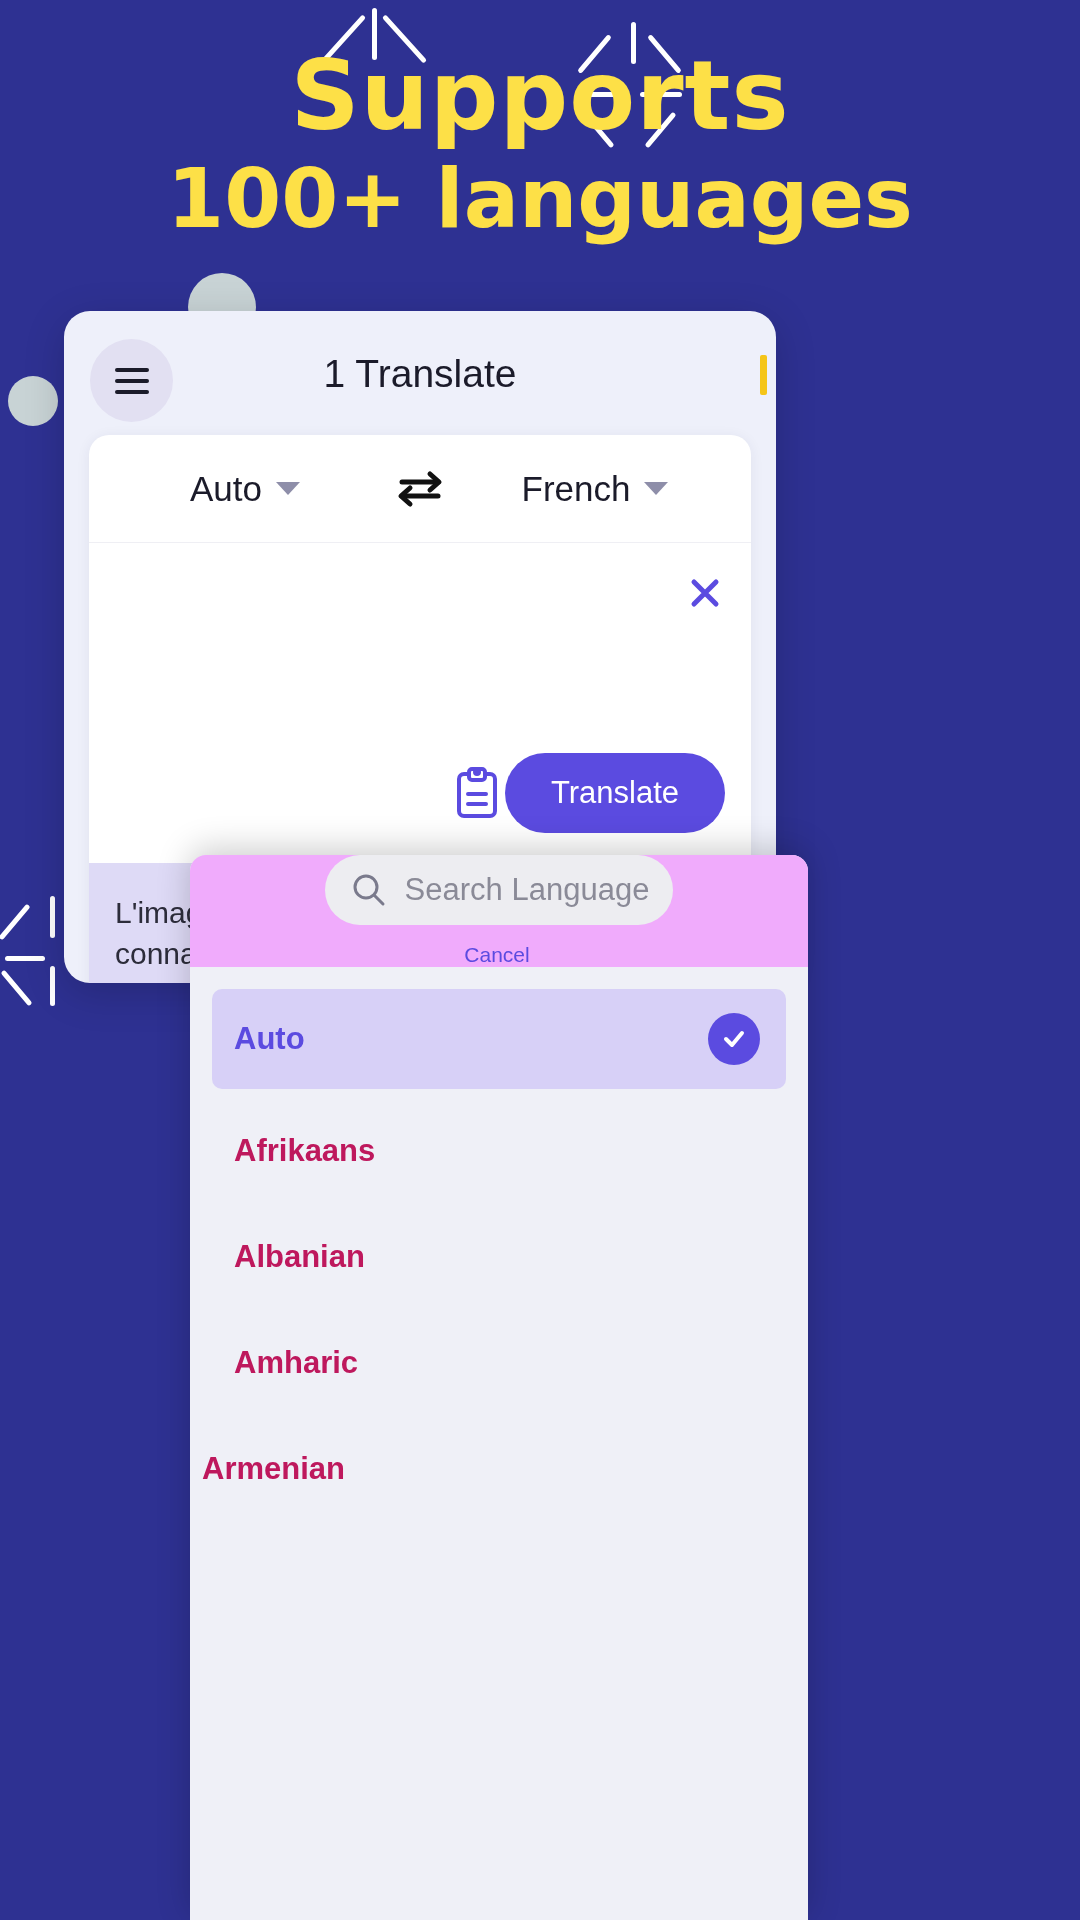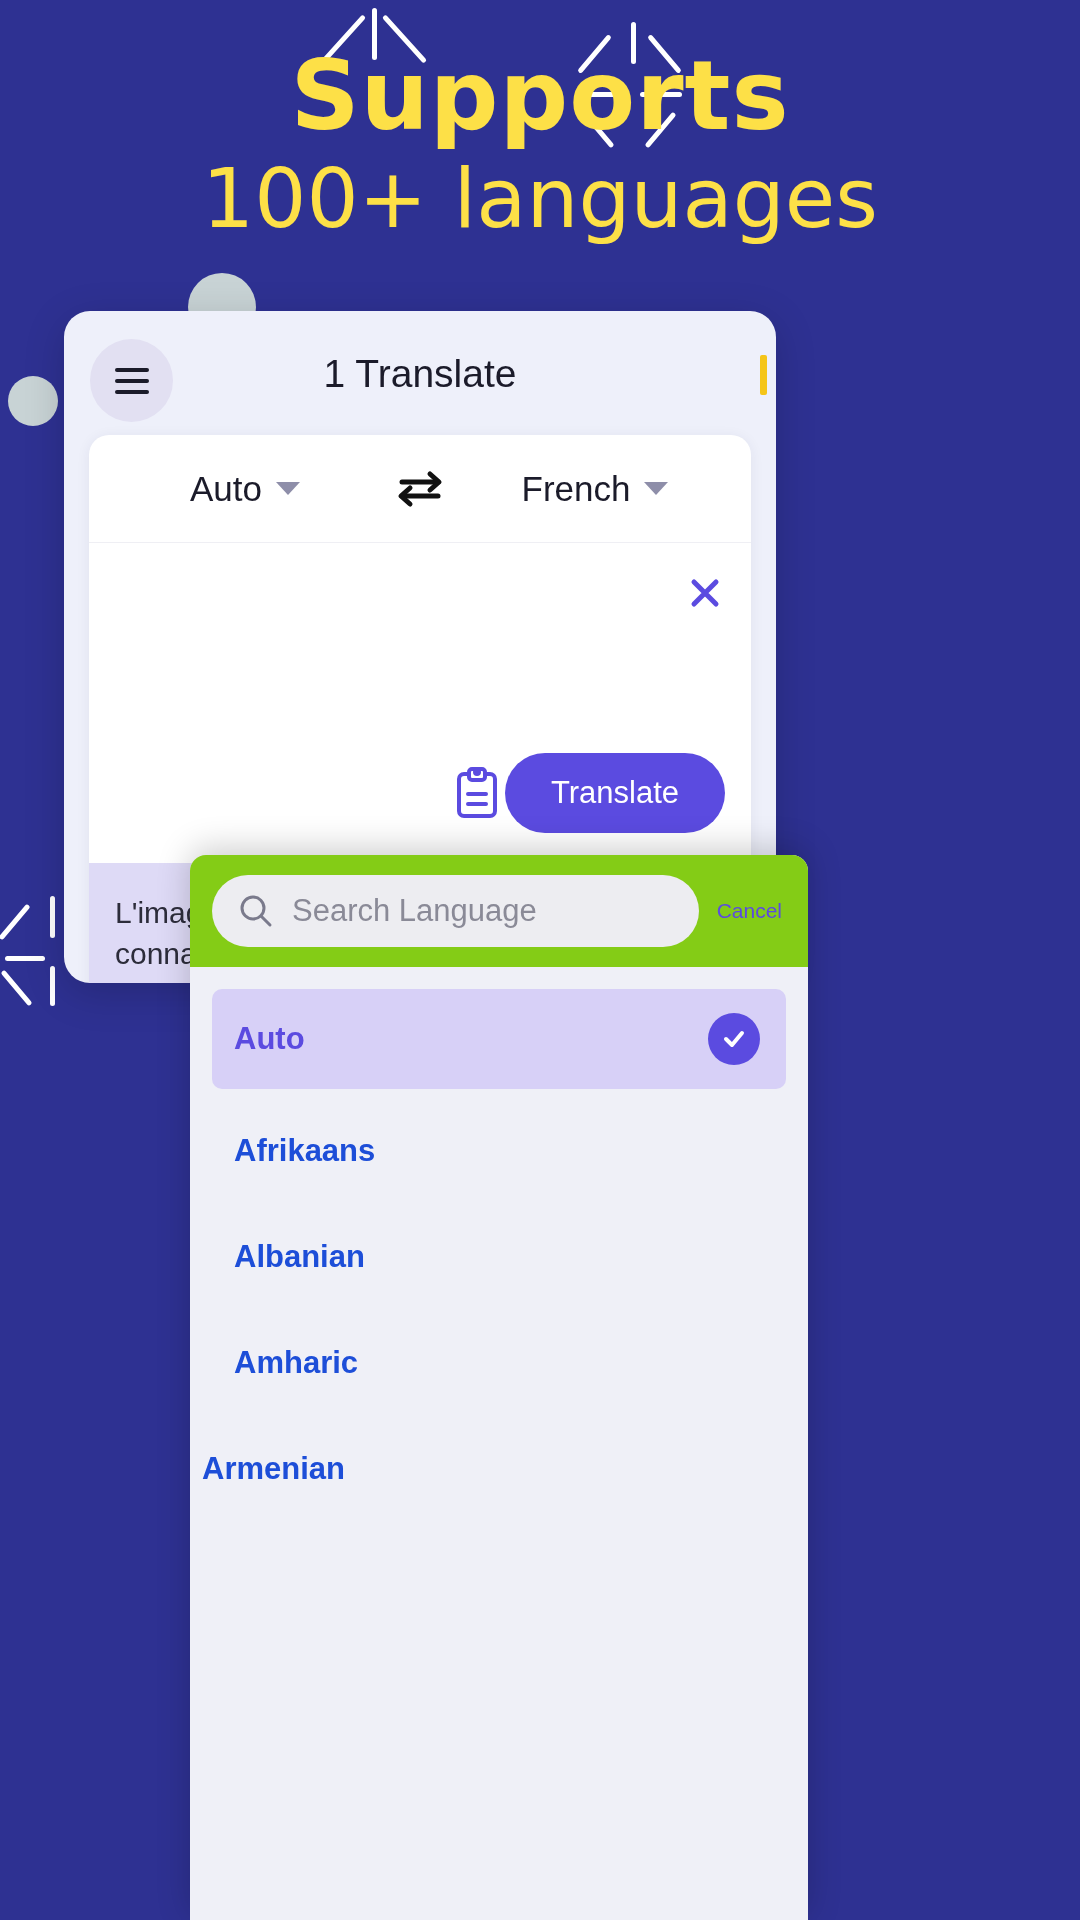--- a/index.html
+++ b/index.html
@@ -38,21 +38,21 @@
     display: block;
     font-size: 96px;
     font-weight: 700;
     letter-spacing: 1px;
     line-height: 1.0;
     font-family: "DejaVu Sans", sans-serif;
   }
   .headline-line2 {
     display: block;
     font-size: 82px;
-    font-weight: 400;
+    font-weight: 700;
     letter-spacing: 0px;
     line-height: 1.35;
     font-family: "DejaVu Sans", sans-serif;
   }
 
   
   .deco-circle {
     position: absolute;
     border-radius: 50%;
     background: #C8D3D5;
@@ -238,26 +238,27 @@
     width: 618px;
     height: 1065px;
     background: #EFF0F7;
     border-radius: 16px 16px 0 0;
     box-shadow: 0 -6px 34px rgba(0,0,0,0.20);
     overflow: hidden;
     z-index: 20;
   }
 
   .sheet-top {
-    background: #84cc16;
+    background: #f0abfc;
     height: 112px;
     display: flex;
     align-items: center;
     padding: 0 22px;
     gap: 18px;
+    flex-direction: column;
   }
   .search-field {
     flex: 1;
     height: 72px;
     background: #EDEDF1;
     border-radius: 36px;
     display: flex;
     align-items: center;
     padding: 0 24px;
     gap: 16px;
@@ -276,21 +277,21 @@
 
   .lang-list {
     padding: 0;
   }
   .lang-item {
     height: 96px;
     display: flex;
     align-items: center;
     padding: 0 44px;
     font-size: 31px;
-    color: #1d4ed8;
+    color: #be185d;
     font-weight: 700;
     cursor: pointer;
     position: relative;
   }
   .lang-item.selected {
     background: #D7D0F7;
     color: #5B4BE0;
     border-radius: 10px;
     margin: 0 22px;
     padding: 0 22px;

